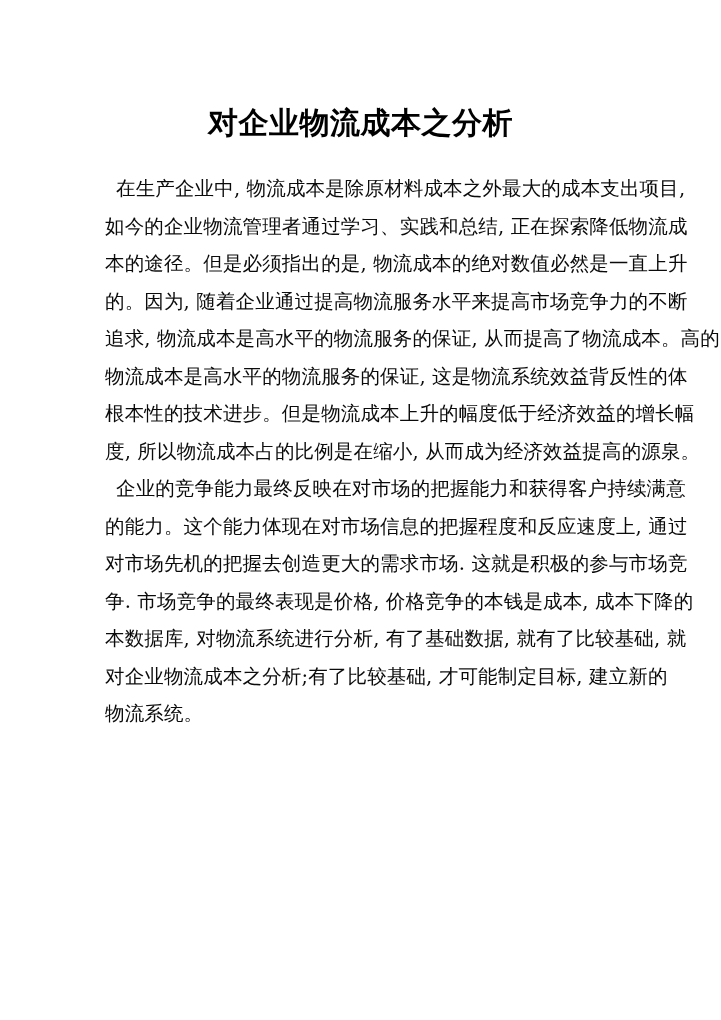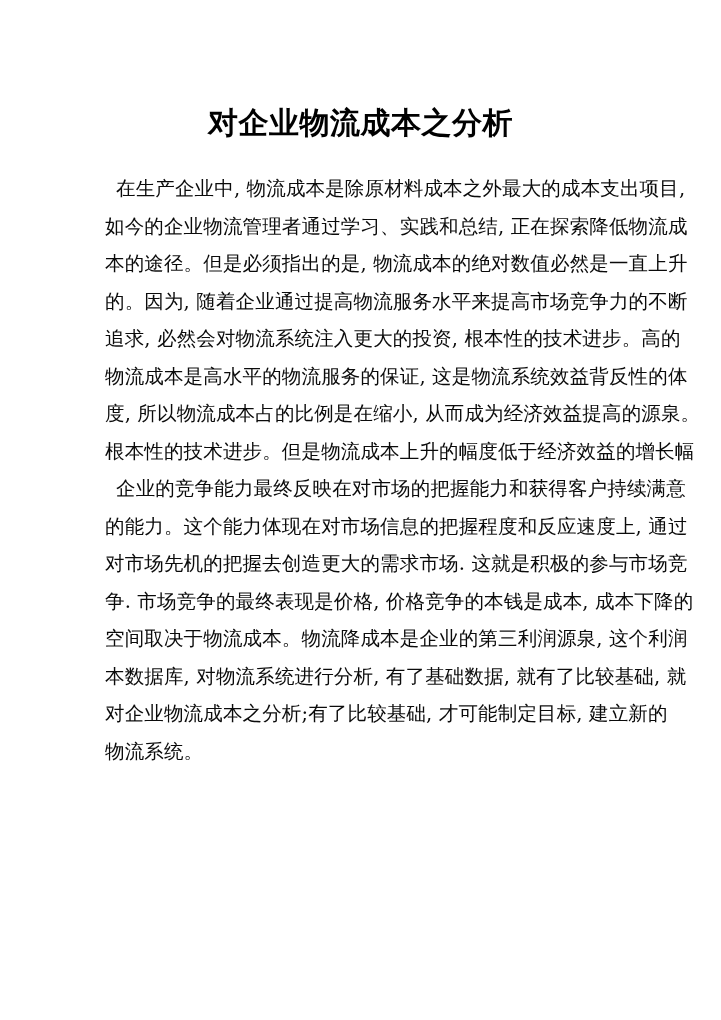--- a/index.html
+++ b/index.html
@@ -62,27 +62,26 @@
 
 <div class="page">
 
   <h1 class="doc-title">对企业物流成本之分析</h1>
 
   <div class="body-block">
       <div class="line indent">在生产企业中, 物流成本是除原材料成本之外最大的成本支出项目,</div>
       <div class="line">如今的企业物流管理者通过学习、实践和总结, 正在探索降低物流成</div>
       <div class="line">本的途径。但是必须指出的是, 物流成本的绝对数值必然是一直上升</div>
       <div class="line">的。因为, 随着企业通过提高物流服务水平来提高市场竞争力的不断</div>
-      <div class="line">追求, 必然会对物流系统注入更大的投资, 根本性的技术进步。高的</div>
+      <div class="line">追求, 物流成本是高水平的物流服务的保证, 从而提高了物流成本。高的</div>
       <div class="line">物流成本是高水平的物流服务的保证, 这是物流系统效益背反性的体</div>
+      <div class="line">根本性的技术进步。但是物流成本上升的幅度低于经济效益的增长幅</div>
       <div class="line">度, 所以物流成本占的比例是在缩小, 从而成为经济效益提高的源泉。</div>
-      <div class="line">根本性的技术进步。但是物流成本上升的幅度低于经济效益的增长幅</div>
       <div class="line indent">企业的竞争能力最终反映在对市场的把握能力和获得客户持续满意</div>
       <div class="line">的能力。这个能力体现在对市场信息的把握程度和反应速度上, 通过</div>
       <div class="line">对市场先机的把握去创造更大的需求市场. 这就是积极的参与市场竞</div>
       <div class="line">争. 市场竞争的最终表现是价格, 价格竞争的本钱是成本, 成本下降的</div>
-      <div class="line">空间取决于物流成本。物流降成本是企业的第三利润源泉, 这个利润</div>
       <div class="line">本数据库, 对物流系统进行分析, 有了基础数据, 就有了比较基础, 就</div>
       <div class="line">对企业物流成本之分析;有了比较基础, 才可能制定目标, 建立新的</div>
       <div class="line">物流系统。</div>
     </div>
 
 </div>
 
 </body></html>

